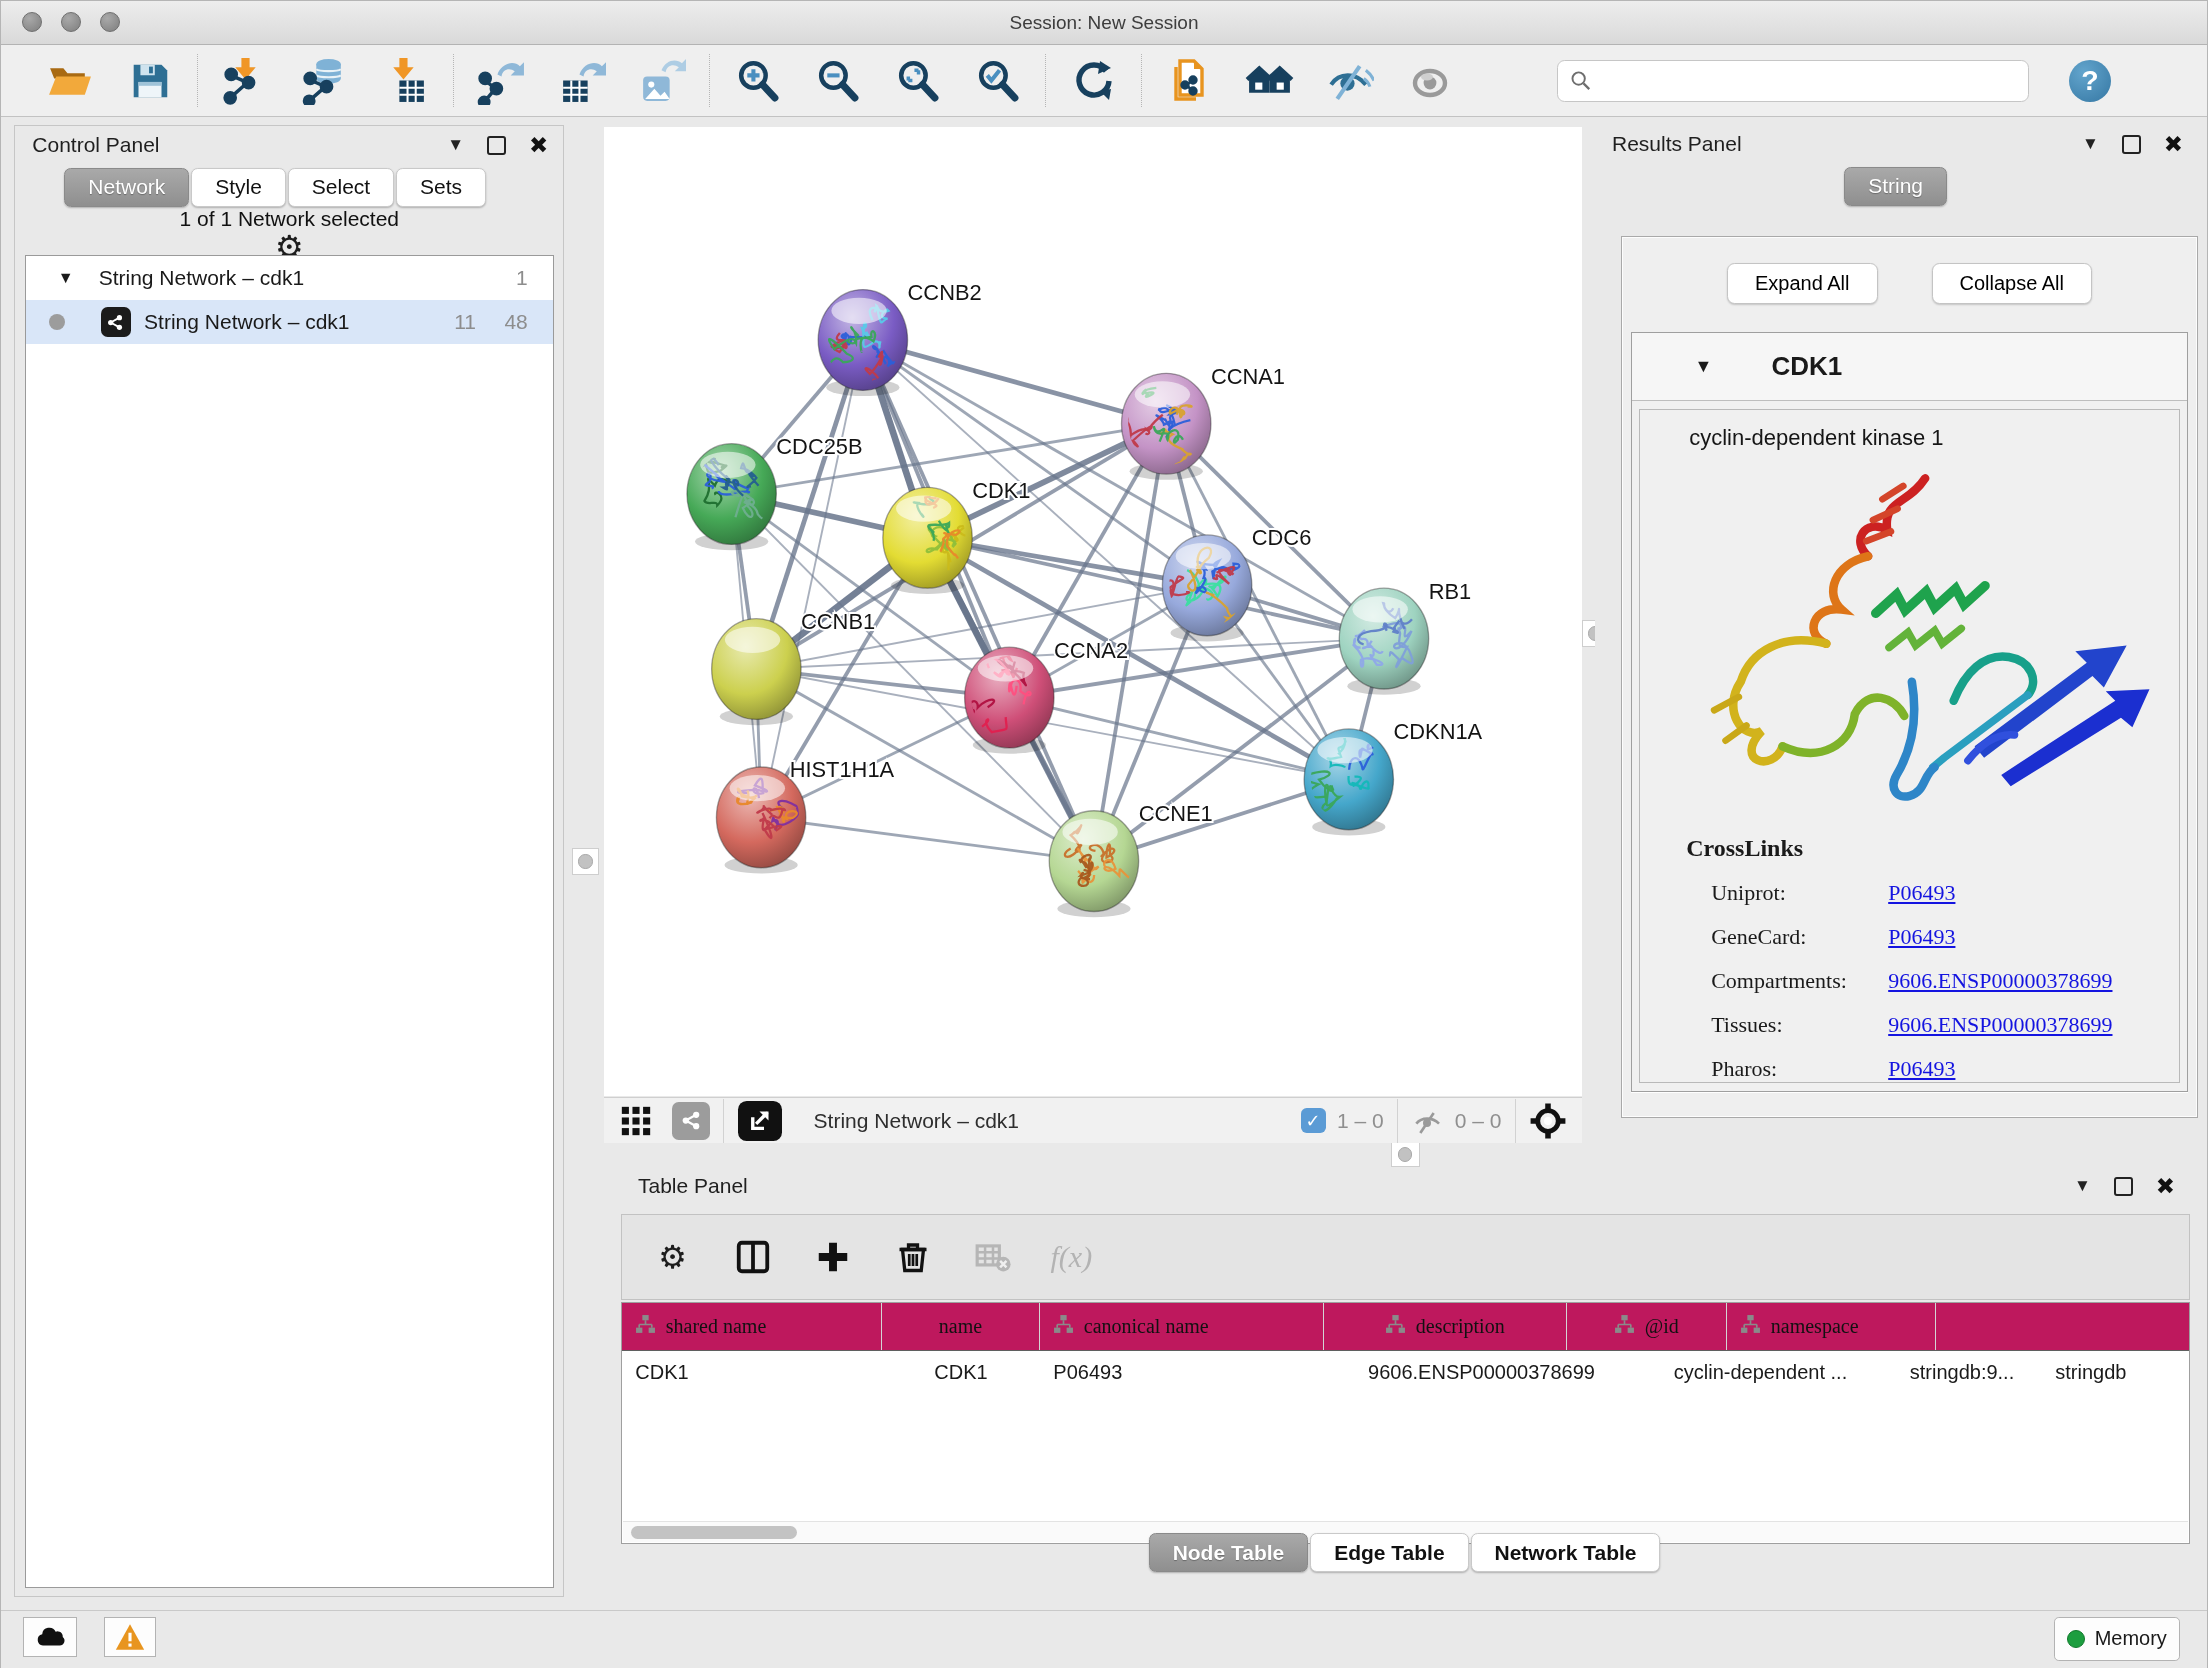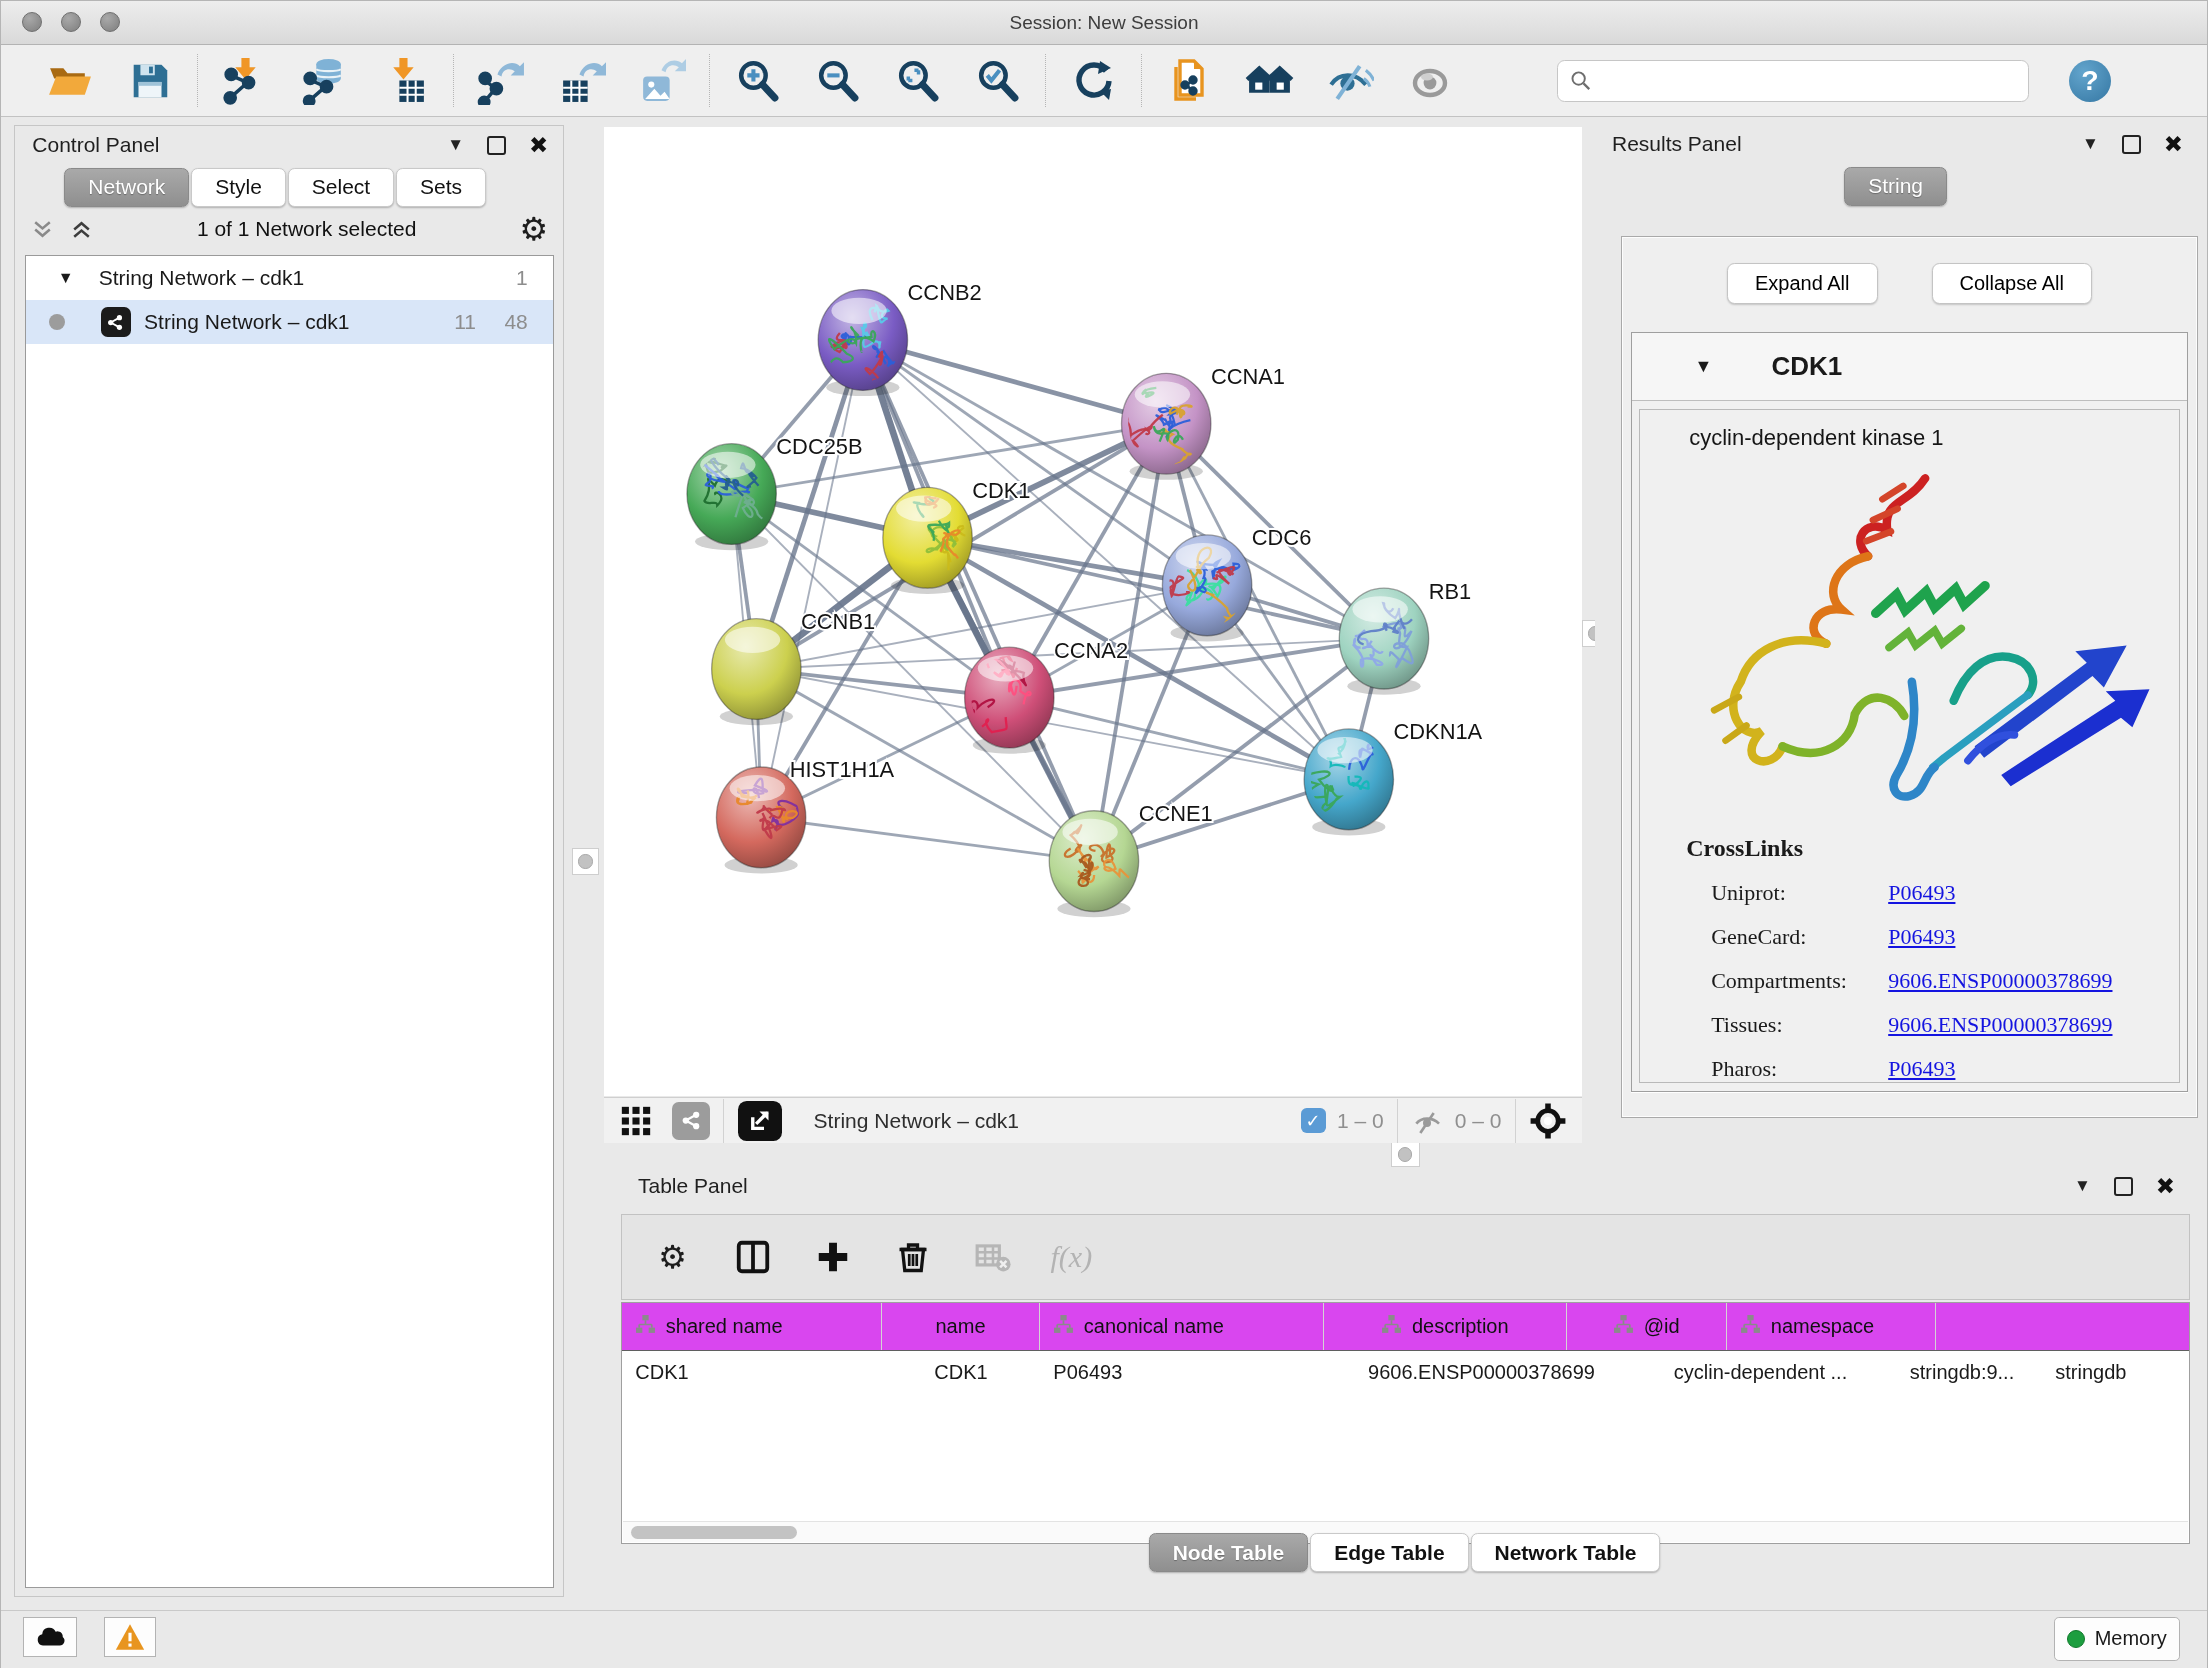--- a/index.html
+++ b/index.html
@@ -39,21 +39,21 @@
 
   .tabs { display:flex; }
   .tab { min-width:78px; padding:6.7px 23px; text-align:center; font-size:21px; background:#fff;
     border:1px solid #c9c9c9; border-radius:6.7px; margin-right:1.9px; box-shadow:0 1px 1.9px rgba(0,0,0,.25); color:#111; }
   .tab.sel { background:linear-gradient(#a9a9a9,#8f8f8f); color:#fff; border-color:#8a8a8a; text-shadow:0 1px 1px rgba(0,0,0,.3); }
 
   
   .control-panel { position:absolute; left:13.3px; top:124px; width:550px; height:1472px;
     background:#e9e9e9; border:1px solid #c6c6c6; }
   .cp-tabs { margin:3.8px 0 0 49px; }
-  .cp-toolbar { height:44px; display:flex; align-items:center; padding:0 15px; }
+  .cp-toolbar { height:44px; display:flex; align-items:center; padding:0 15px;flex-direction:column; }
   .cp-status { flex:1; text-align:center; font-size:21px; color:#111; }
   .cp-tree { position:absolute; left:9.5px; right:9.5px; top:129px; bottom:7.6px; background:#fff; border:1.9px solid #9a9a9a; }
   .tree-row { height:44px; display:flex; align-items:center; font-size:21px; }
   .tree-row .count { color:#8d8d8d; }
   .tree-row.child.sel { background:#d9e6f8; }
   .share-chip { width:30px; height:30px; border-radius:6.7px; background:#1b1b1b; display:flex; align-items:center; justify-content:center; }
 
   
   .net-canvas { position:absolute; left:603px; top:126px; width:978px; height:969px; background:#fff; }
   .net-bar { position:absolute; left:603px; top:1096px; width:978px; height:46px; background:#f1f1f1;
@@ -88,21 +88,21 @@
   .cl-row { display:flex; height:44px; align-items:center; font-size:22px; }
   .cl-row .cl-label { width:202px; padding-left:25px; }
   .cl-row a { color:#1414e0; text-decoration:underline; }
 
   
   .table-panel { position:absolute; left:620px; top:1166px; width:1569px; height:377px; background:#e9e9e9; }
   .tp-toolbar { position:absolute; left:0; right:0; top:47px; height:86px; background:#e4e4e4;
     border:1px solid #c2c2c2; display:flex; align-items:center; gap:36px; padding-left:28.5px; }
   .tp-ic { display:flex; align-items:center; justify-content:center; width:44px; height:44px; }
   .tp-table { position:absolute; left:0; right:0; top:135px; bottom:0; background:#fff; border:1px solid #9f9f9f; overflow:hidden; }
-  .thead { display:flex; height:48px; background:#d946ef; border-bottom:1.9px solid #5f5f5f; }
+  .thead { display:flex; height:48px; background:#be185d; border-bottom:1.9px solid #5f5f5f;font-family:Liberation Serif, serif; }
   .th { display:flex; align-items:center; justify-content:center; gap:9.5px; font-size:20px; color:#111;
     border-right:1px solid #d4d4d4; flex:none; }
   .trow { display:flex; height:42px; }
   .td { font-size:20px; display:flex; align-items:center; justify-content:center; flex:none; overflow:hidden; white-space:nowrap; }
   .td.left, .th.left-pad { justify-content:flex-start; padding-left:13.3px; }
   .hscroll { position:absolute; left:1px; right:1px; bottom:1px; height:21px; background:#fafafa; border-top:1px solid #e3e3e3; }
   .hthumb { position:absolute; left:7.6px; top:3.8px; width:166px; height:13.3px; border-radius:6.7px; background:#c3c3c3; }
   .tp-tabs { position:absolute; left:0; right:0; top:366px; display:flex; justify-content:center;font-weight:bold; }
 
   

